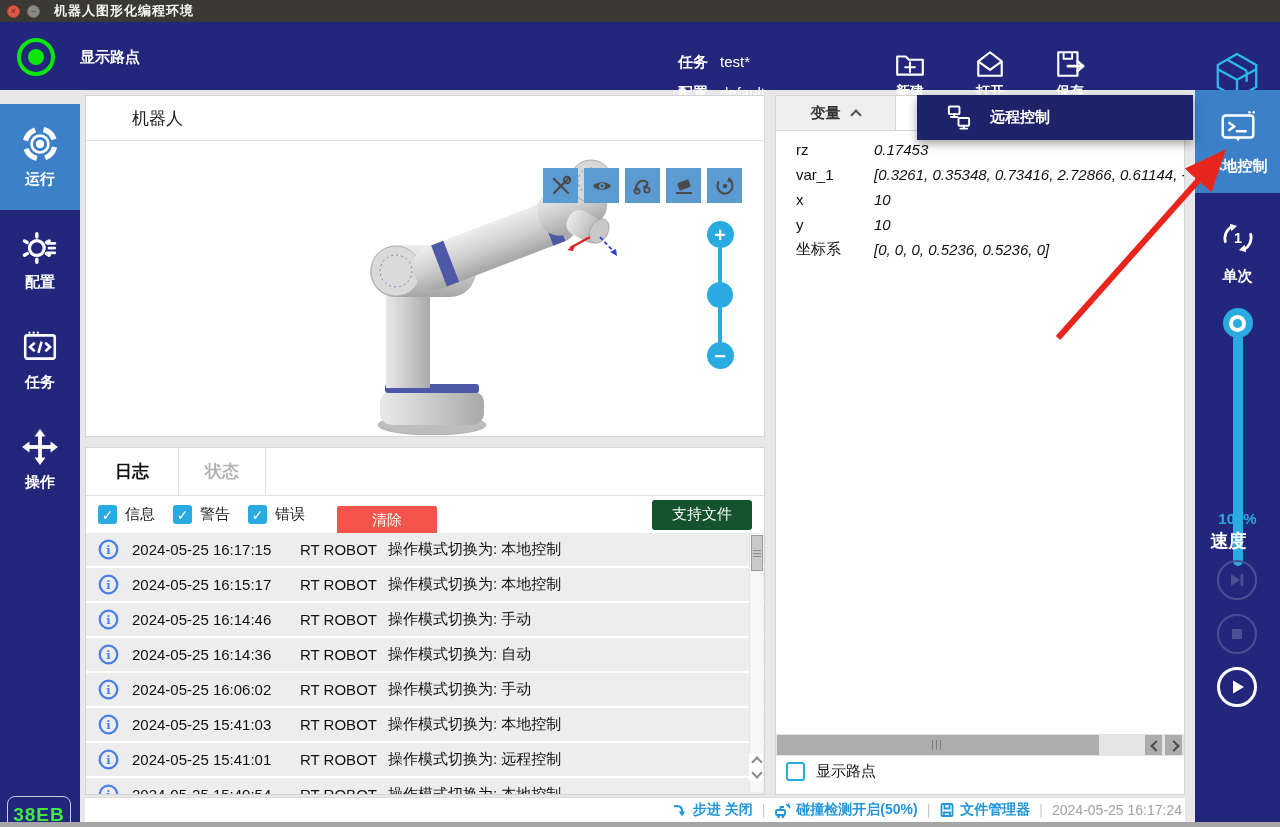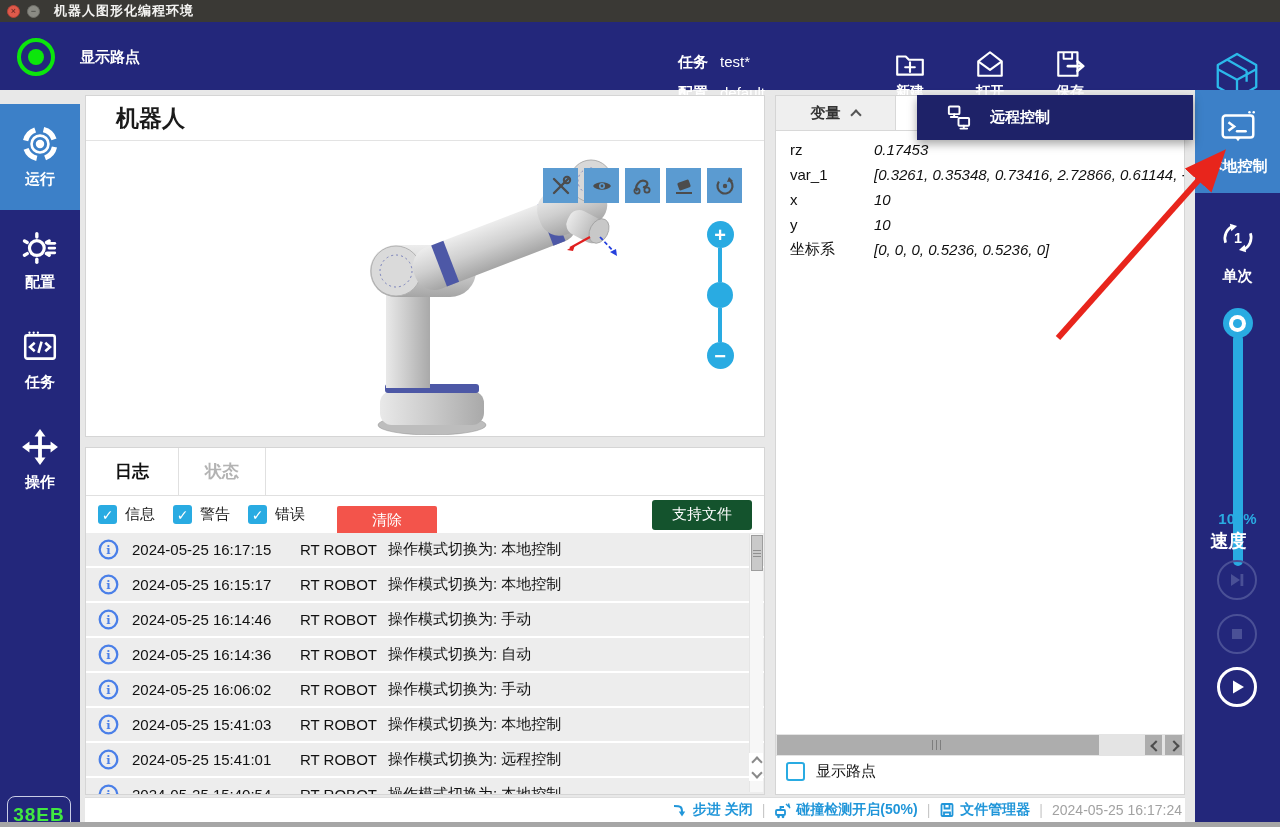--- a/index.html
+++ b/index.html
@@ -30,21 +30,21 @@
   
   #sidebar { left:0; top:104px; width:80px; height:732px; background:#23277b; }
   .nav-item { width:80px; height:100px; display:flex; flex-direction:column; align-items:center; justify-content:center; gap:7px; cursor:pointer; }
   .nav-item.active { height:106px; background:#3c80c8; }
   .nav-item svg { width:38px; height:38px; }
   .nav-item .lbl { color:#fff; font-size:15px; font-weight:700; }
   #serial-badge { position:absolute; left:7px; top:692px; width:64px; height:37px; border:1px solid #c9cde6; border-radius:8px; display:flex; align-items:center; justify-content:center; color:#41e941; font-size:19px; font-weight:700; letter-spacing:1px; }
 
   
   #robot-panel { left:85px; top:95px; width:680px; height:342px; background:#fff; border:1px solid #d5d5d5; }
-  #robot-title { height:45px; line-height:45px; padding-left:30px; font-size:23px; font-weight:700; color:#1a1a1a; border-bottom:1px solid #e3e3e3; }
+  #robot-title { height:45px; line-height:45px; padding-left:46px; font-size:17px; font-weight:400; color:#1a1a1a; border-bottom:1px solid #e3e3e3; }
   #robot-view { position:relative; width:100%; height:294px; }
   #view-toolbar { position:absolute; right:22px; top:27px; display:flex; gap:6px; }
   .tool-btn { width:35px; height:35px; background:#5b9bd1; display:flex; align-items:center; justify-content:center; cursor:pointer; }
   .tool-btn svg { width:22px; height:22px; }
   #zoom-ctl { position:absolute; right:30px; top:80px; width:28px; display:flex; flex-direction:column; align-items:center; }
   .zoom-btn { width:27px; height:27px; border-radius:50%; background:#29abe2; color:#fff; font-size:20px; font-weight:700; display:flex; align-items:center; justify-content:center; cursor:pointer; line-height:1; }
   #zoom-track { width:4px; height:34px; background:#29abe2; }
   #zoom-handle { width:26px; height:26px; border-radius:50%; background:#29abe2; cursor:pointer; }
 
   
@@ -74,21 +74,21 @@
   #log-scroll-btns { position:absolute; right:1px; top:305px; width:14px; display:flex; flex-direction:column; gap:4px; align-items:center; background:#fff; padding:3px 0; }
 
   
   #var-panel { left:775px; top:95px; width:410px; height:700px; background:#fff; border:1px solid #d5d5d5; }
   #var-header { height:35px; border-bottom:1px solid #d8d8d8; display:flex; }
   #var-tab { width:120px; background:#efefef; border-right:1px solid #d8d8d8; display:flex; align-items:center; justify-content:center; gap:10px; font-size:15px; font-weight:700; color:#333; cursor:pointer; }
   .chev-up { width:10px; height:10px; position:relative; }
   .chev-up::before { content:""; position:absolute; left:1px; top:3px; width:6px; height:6px; border-left:2px solid #555; border-top:2px solid #555; transform:rotate(45deg); }
   #var-rows { padding-top:6px; }
   .var-row { height:25px; display:flex; align-items:center; font-size:15px; color:#111; }
-  .var-row .n { width:98px; padding-left:14px; }
+  .var-row .n { width:98px; padding-left:20px; }
   .var-row .v { flex:1; white-space:nowrap; overflow:hidden;font-style:italic; }
   #var-hscroll { position:absolute; left:0px; top:638px; width:408px; height:22px; background:#e4e4e4; display:flex; align-items:center; }
   #var-hthumb { position:absolute; left:1px; top:1px; width:322px; height:20px; background:#adadad; display:flex; align-items:center; justify-content:center; }
   #var-hthumb .grip { width:12px; height:10px; background:repeating-linear-gradient(90deg,#7e7e7e 0 1px,transparent 1px 4px); }
   #var-hbtns { position:absolute; right:2px; top:1px; height:20px; display:flex; gap:3px; }
   .hbtn { width:17px; height:20px; background:#adadad; display:flex; align-items:center; justify-content:center; cursor:pointer; }
   .hchev { width:8px; height:8px; position:relative; }
   .hchev.left::before, .hchev.right::before { content:""; position:absolute; top:1px; width:6px; height:6px; border-left:2px solid #4c4c4c; border-bottom:2px solid #4c4c4c; }
   .hchev.left::before { left:2px; transform:rotate(45deg); }
   .hchev.right::before { left:0; transform:rotate(225deg); }

